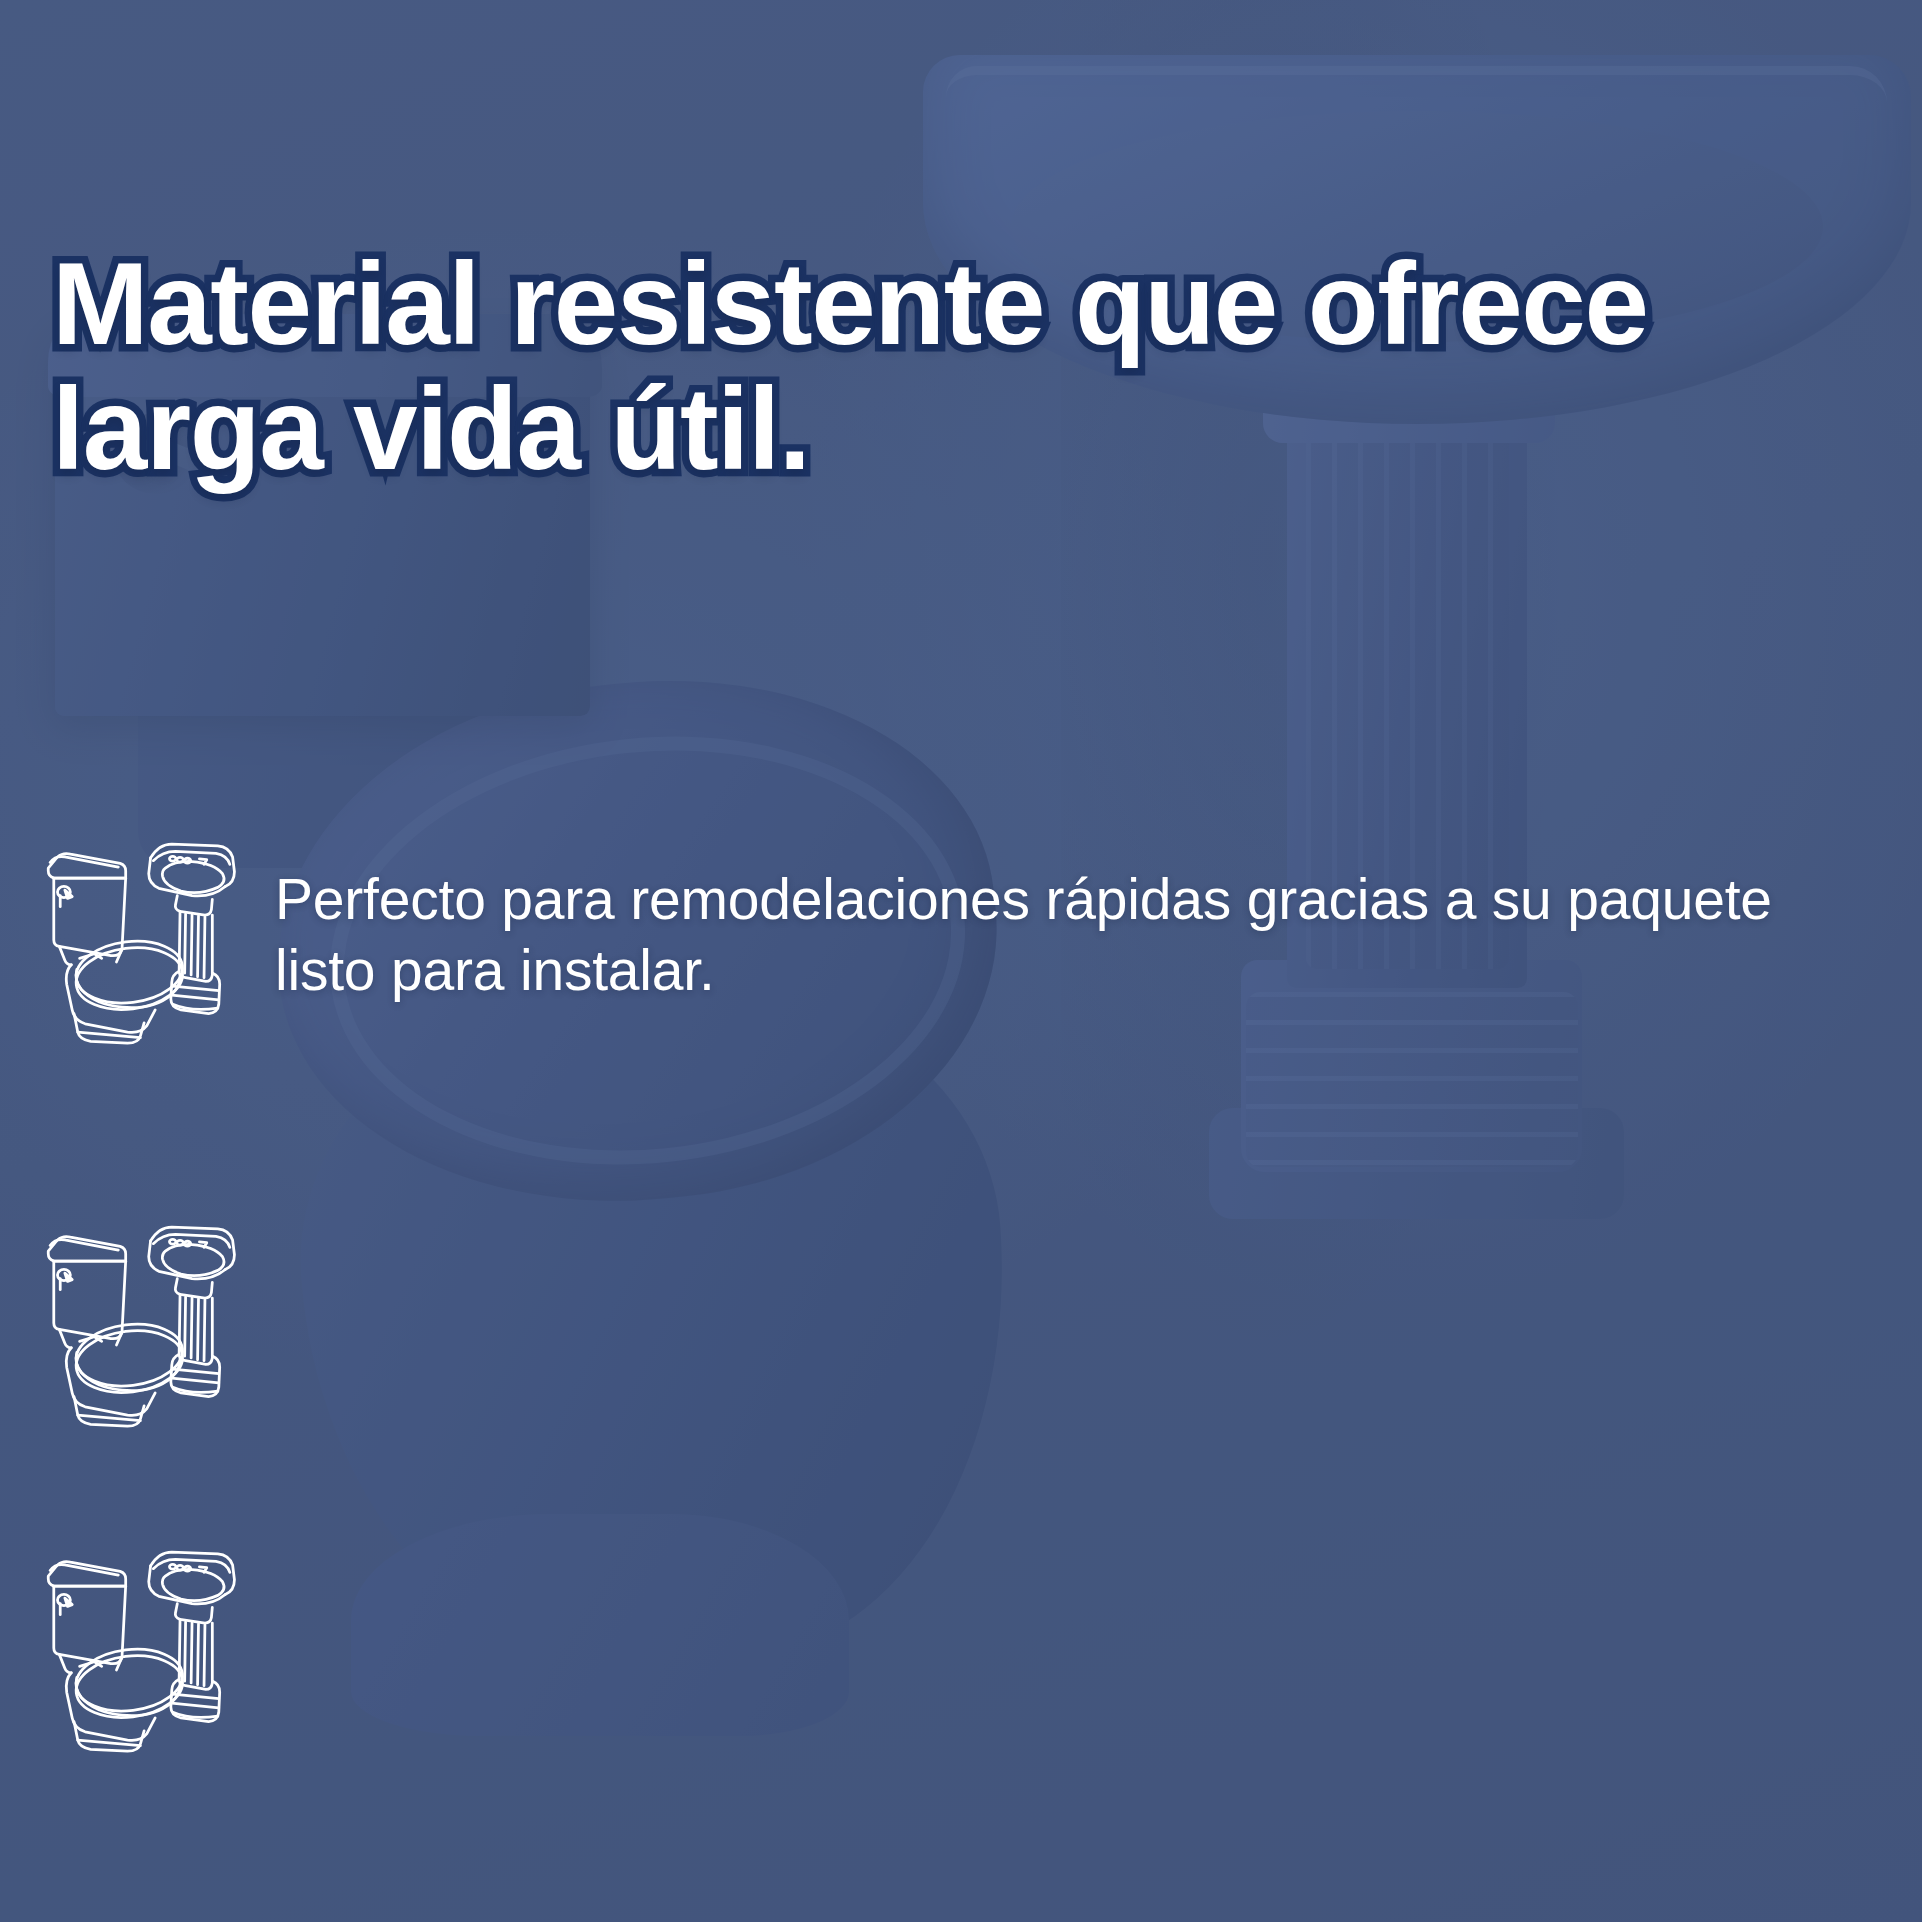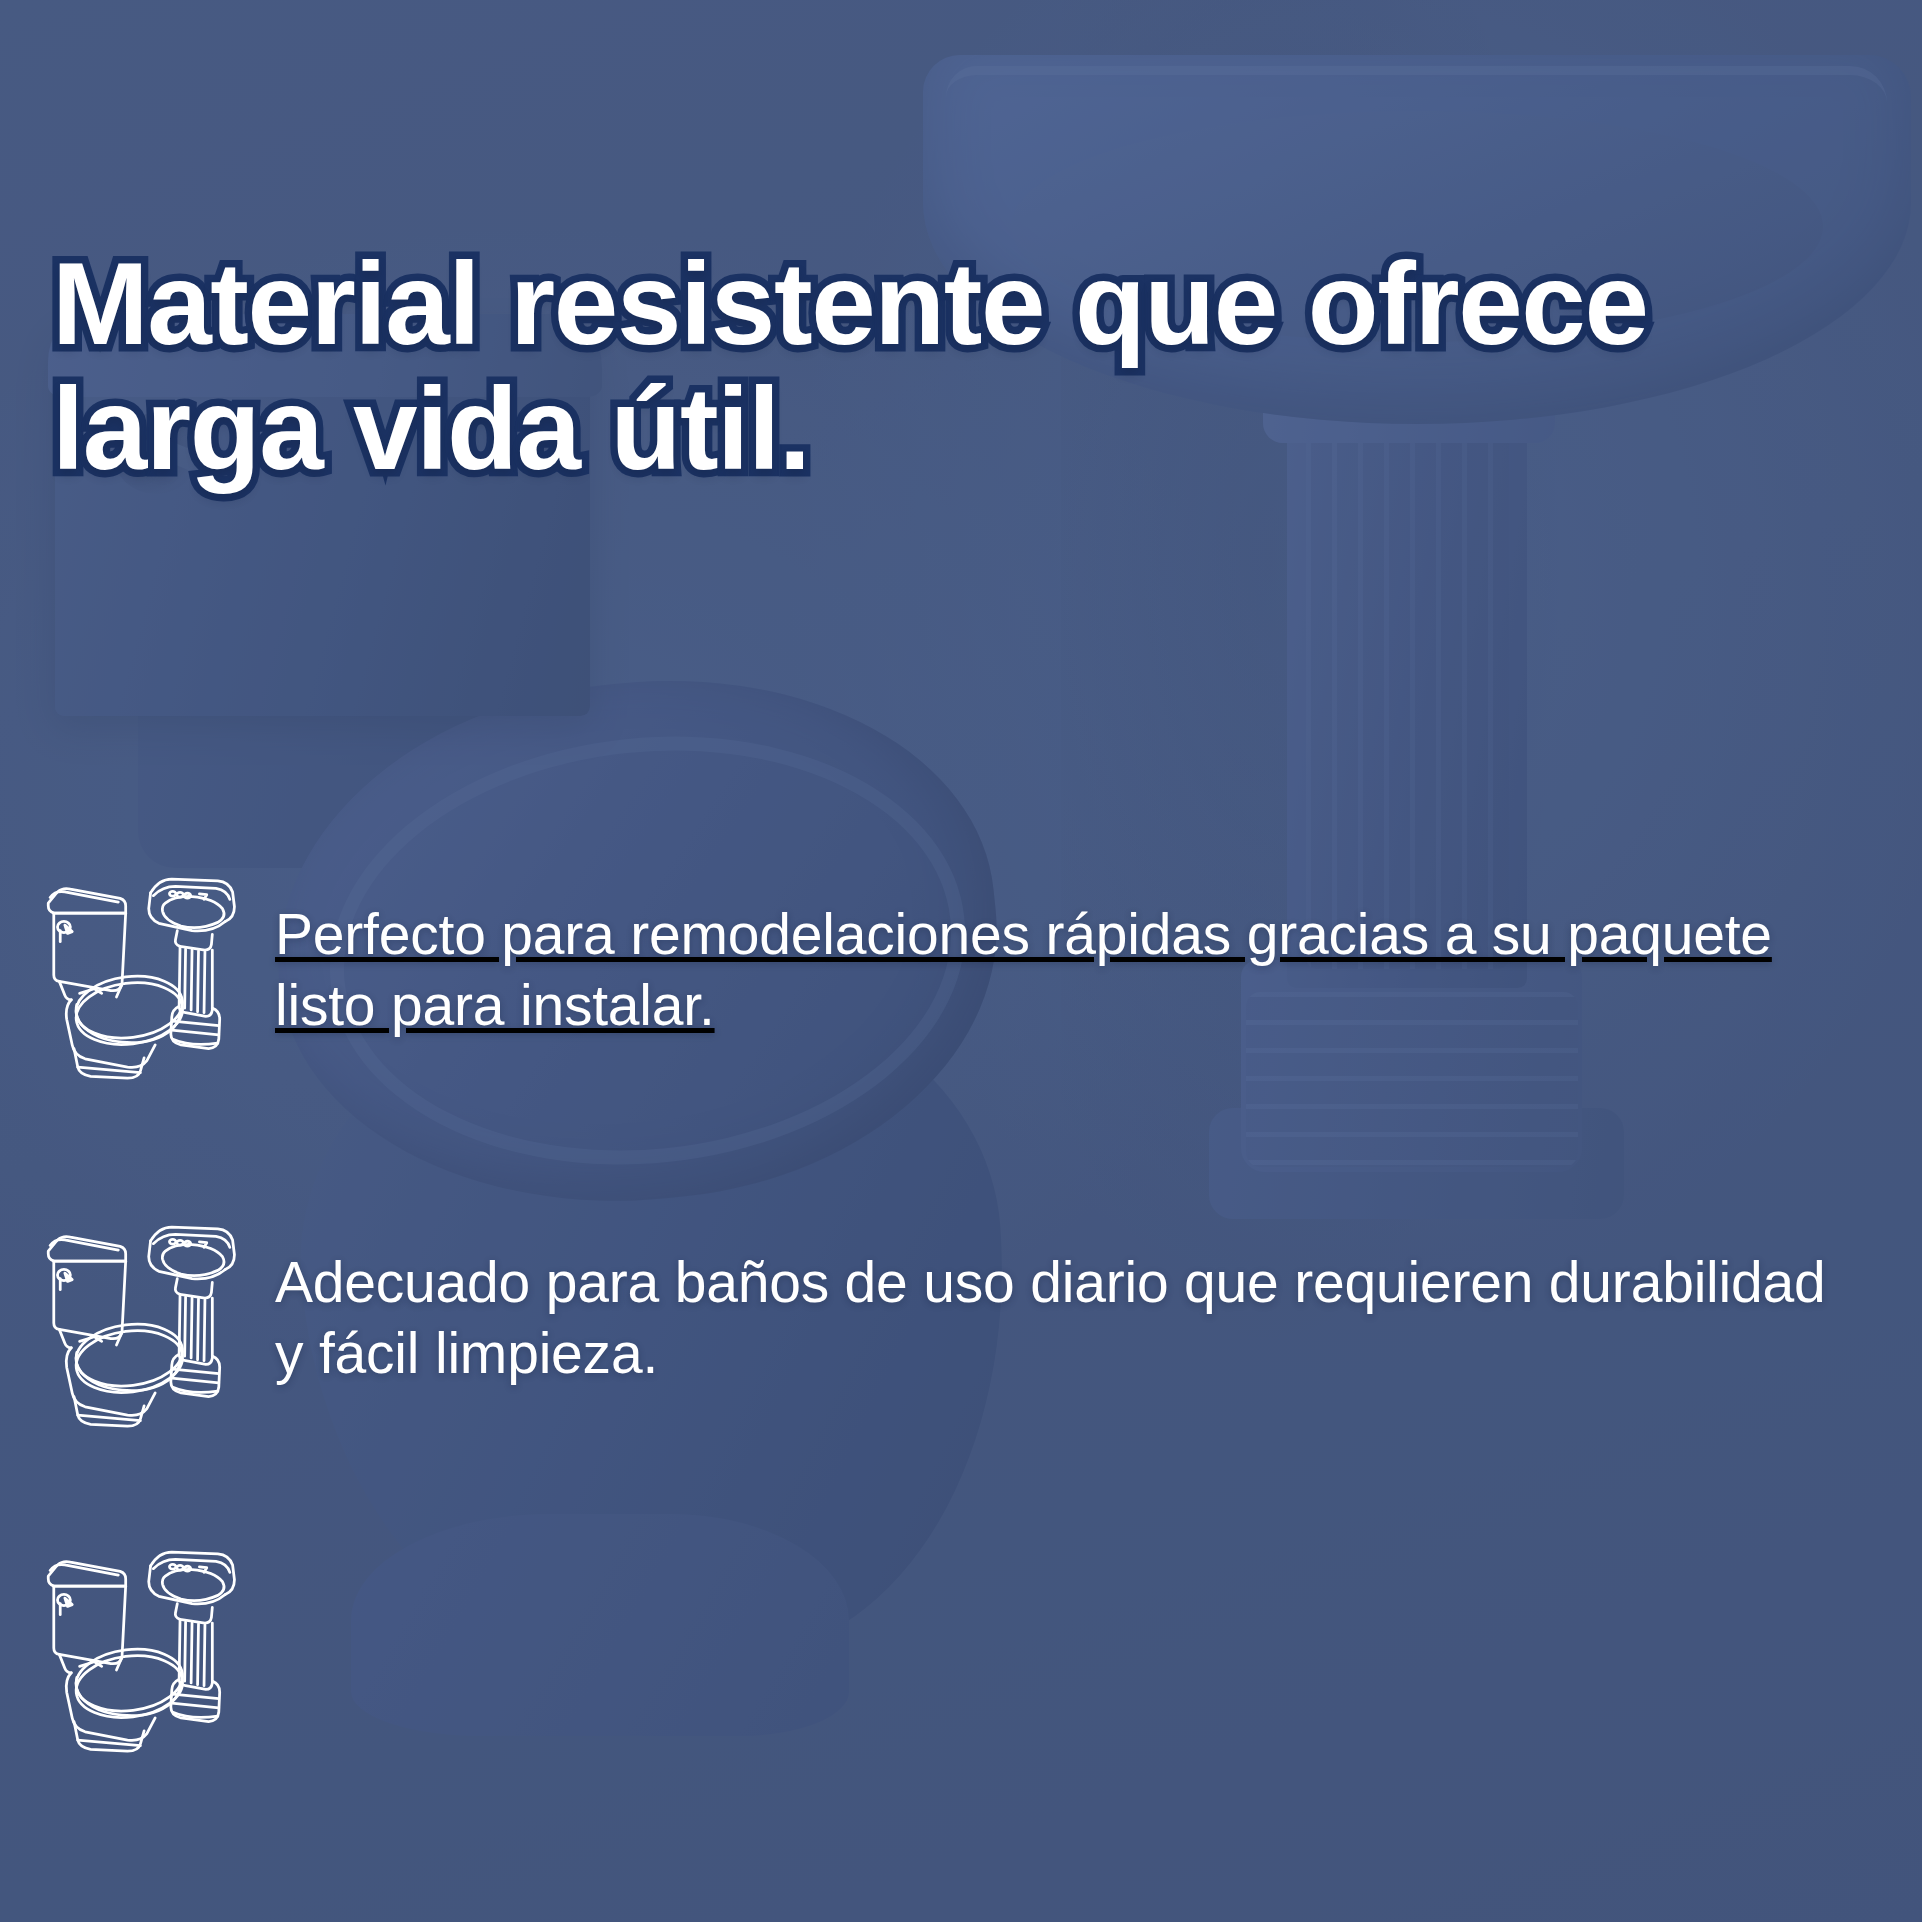--- a/index.html
+++ b/index.html
@@ -267,21 +267,21 @@
     top: 0;
     width: 1922px;
   }
   .bullet {
     position: absolute;
     left: 37px;
     width: 1855px;
     display: flex;
     align-items: flex-start;
   }
-  .bullet-1 { top: 868px; text-decoration: underline; }
+  .bullet-1 { top: 833px; }
   .bullet-2 { top: 1216px; }
   .bullet-3 { top: 1541px; }
 
   .bullet-icon {
     flex: 0 0 auto;
     width: 205px;
     height: 212px;
     margin-right: 33px;
   }
   .bullet-icon svg { display: block; width: 100%; height: 100%; }
@@ -424,21 +424,20 @@
             <path d="M161 88 L160 152"></path>
             <path d="M168 89 L167 154"></path>
             <path d="M175 90 L174 156"></path>
             <path d="M182 91 L181 157"></path>
             <path d="M154 150 Q146 154 146 162 L145 180 Q145 189 156 192 L186 196 Q196 195 197 186 L198 164 Q198 155 190 152"></path>
             <path d="M147 166 L197 171"></path>
             <path d="M146 176 L197 181"></path>
             <path d="M148 186 Q166 194 196 190"></path>
           </svg>
         </span>
-        <span class="bullet-text">Adecuado para baños de uso diario que requieren durabilidad y fácil limpieza.</span>
       </div>
 
       <div class="bullet bullet-3">
         <span class="bullet-icon">
           <svg viewBox="0 0 222 230" fill="none" stroke="#ffffff" stroke-width="3" stroke-linejoin="round" stroke-linecap="round">
             <path d="M12 38 L22 26 Q28 21 36 23 L90 33 Q96 35 96 41 L96 49 L18 49 Q12 47 12 41 Z"></path>
             <path d="M14 32 Q20 24 30 26 L88 37"></path>
             <path d="M18 49 L18 116 Q18 122 24 123 L80 133 Q90 134 92 126 L96 49"></path>
             <path d="M18 49 L96 49"></path>
             <ellipse cx="29" cy="64" rx="7" ry="6"></ellipse>

